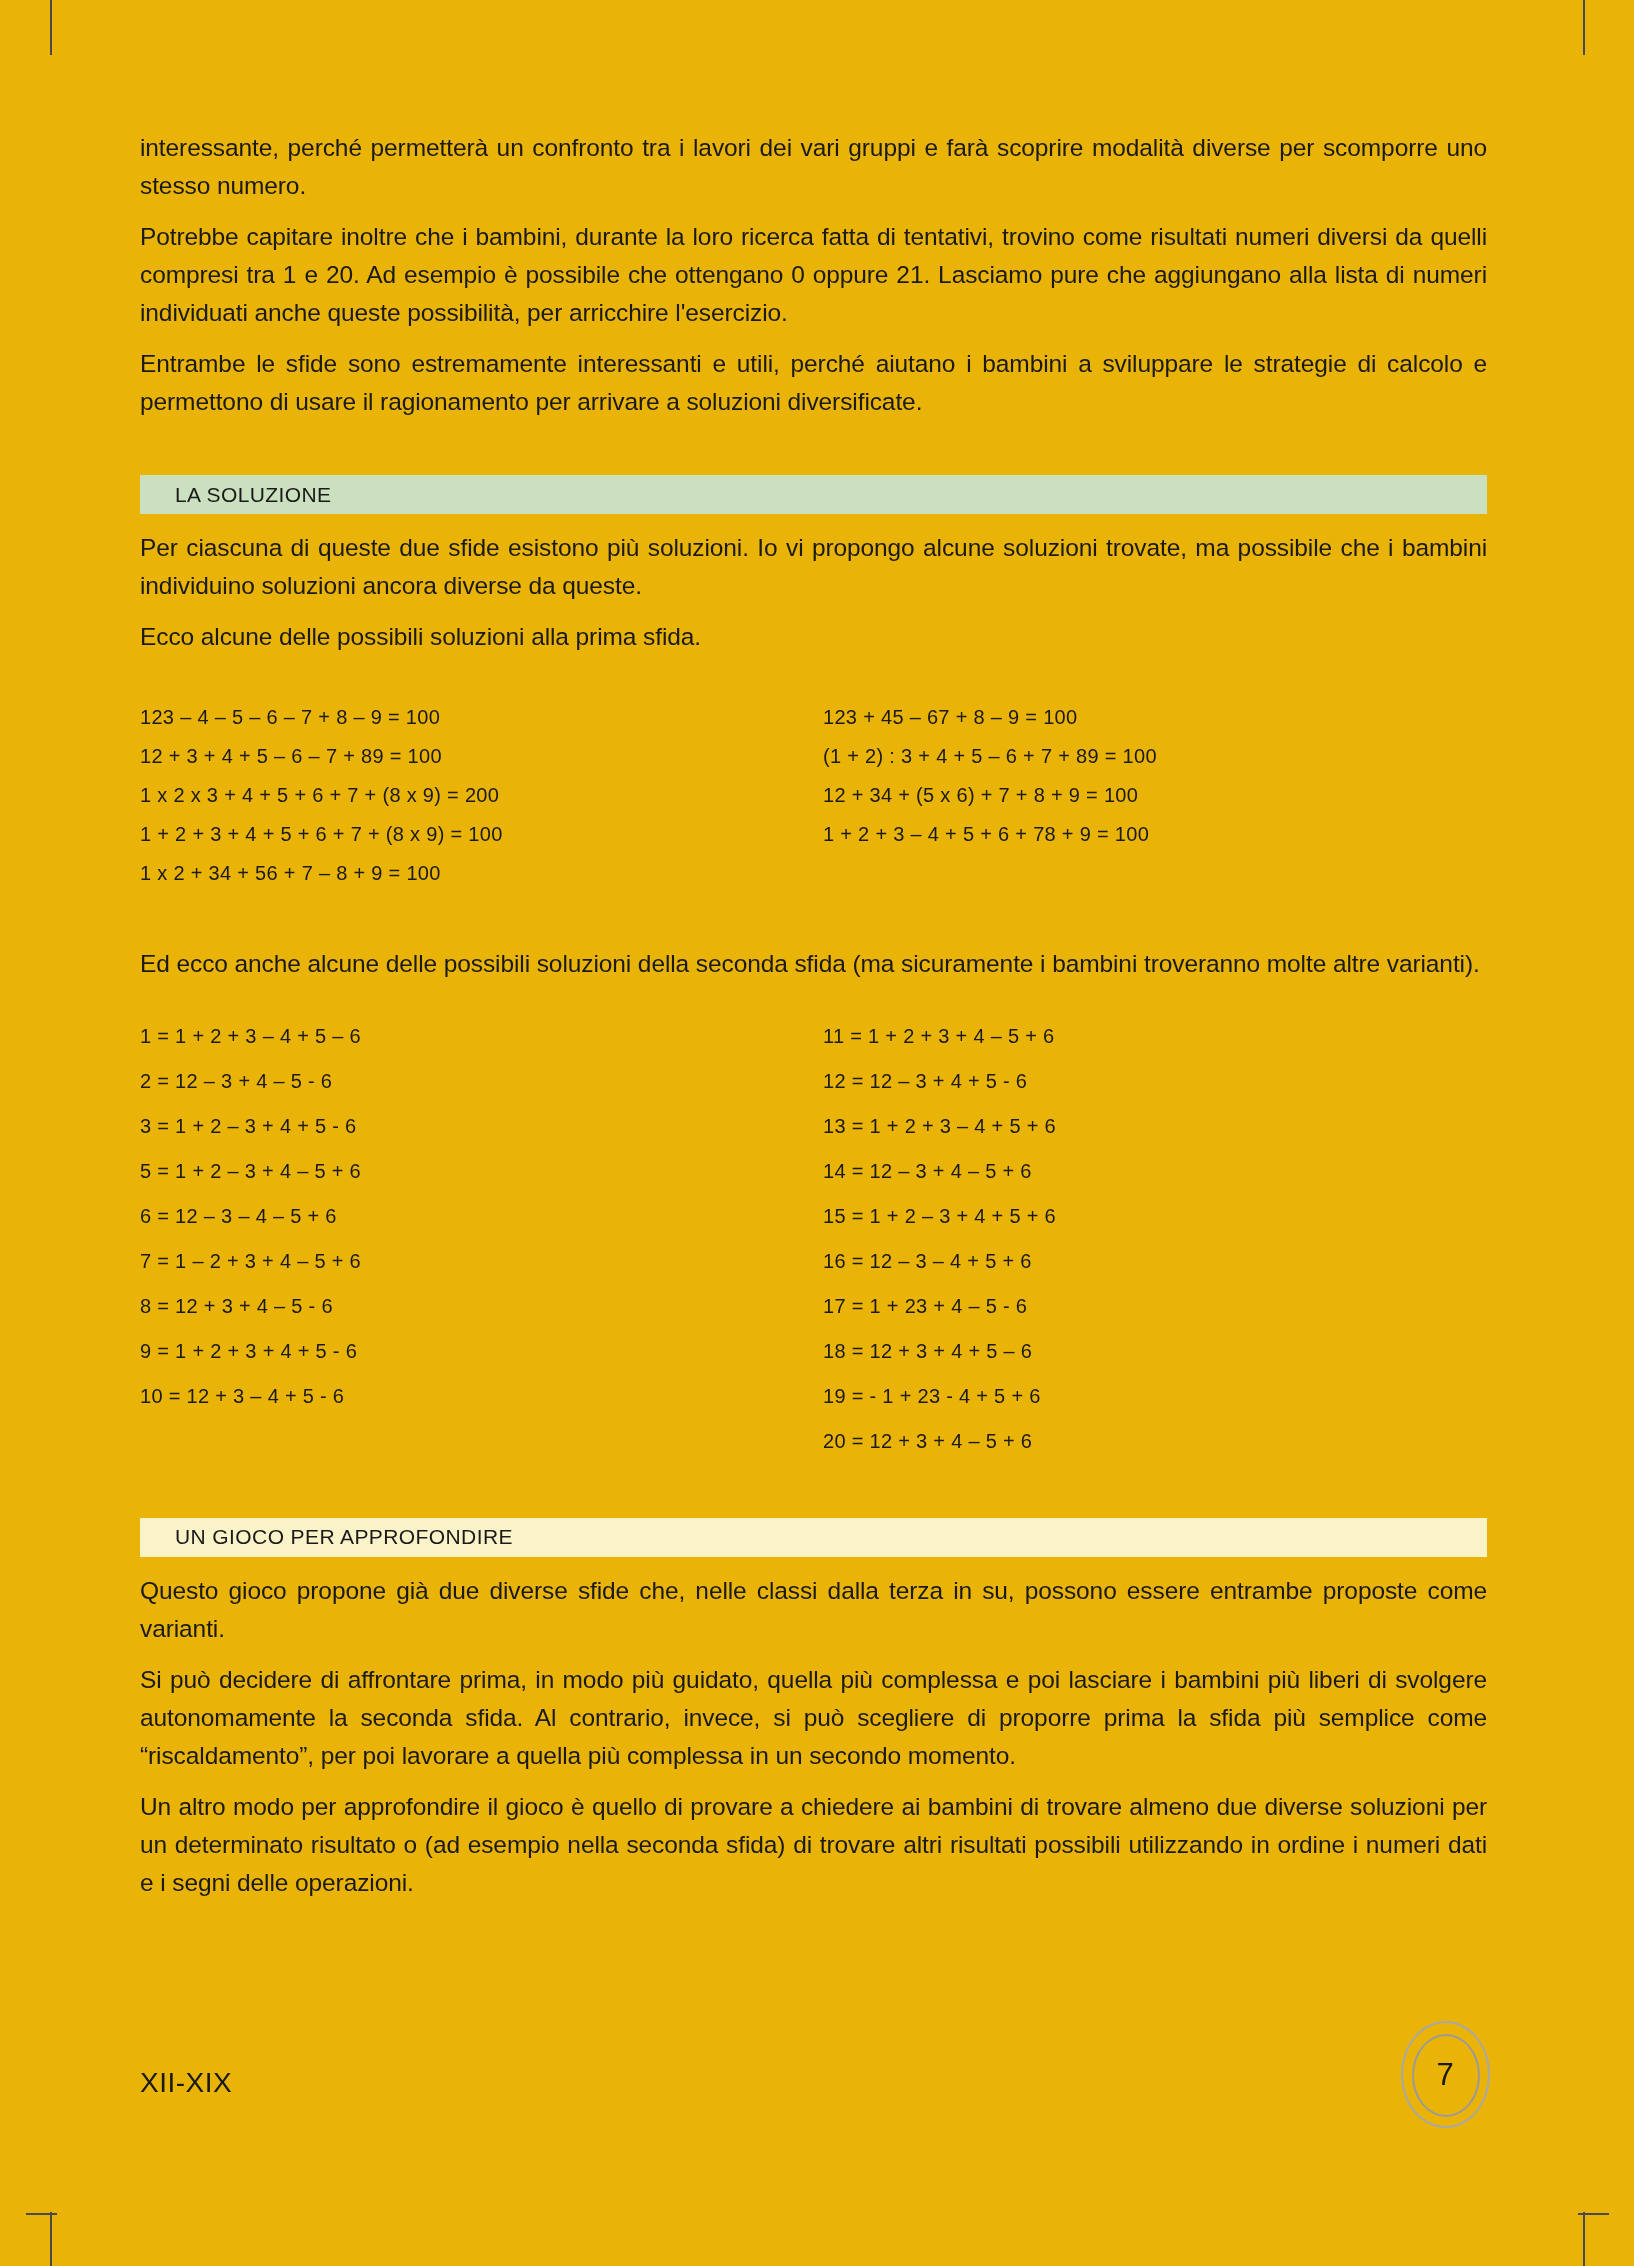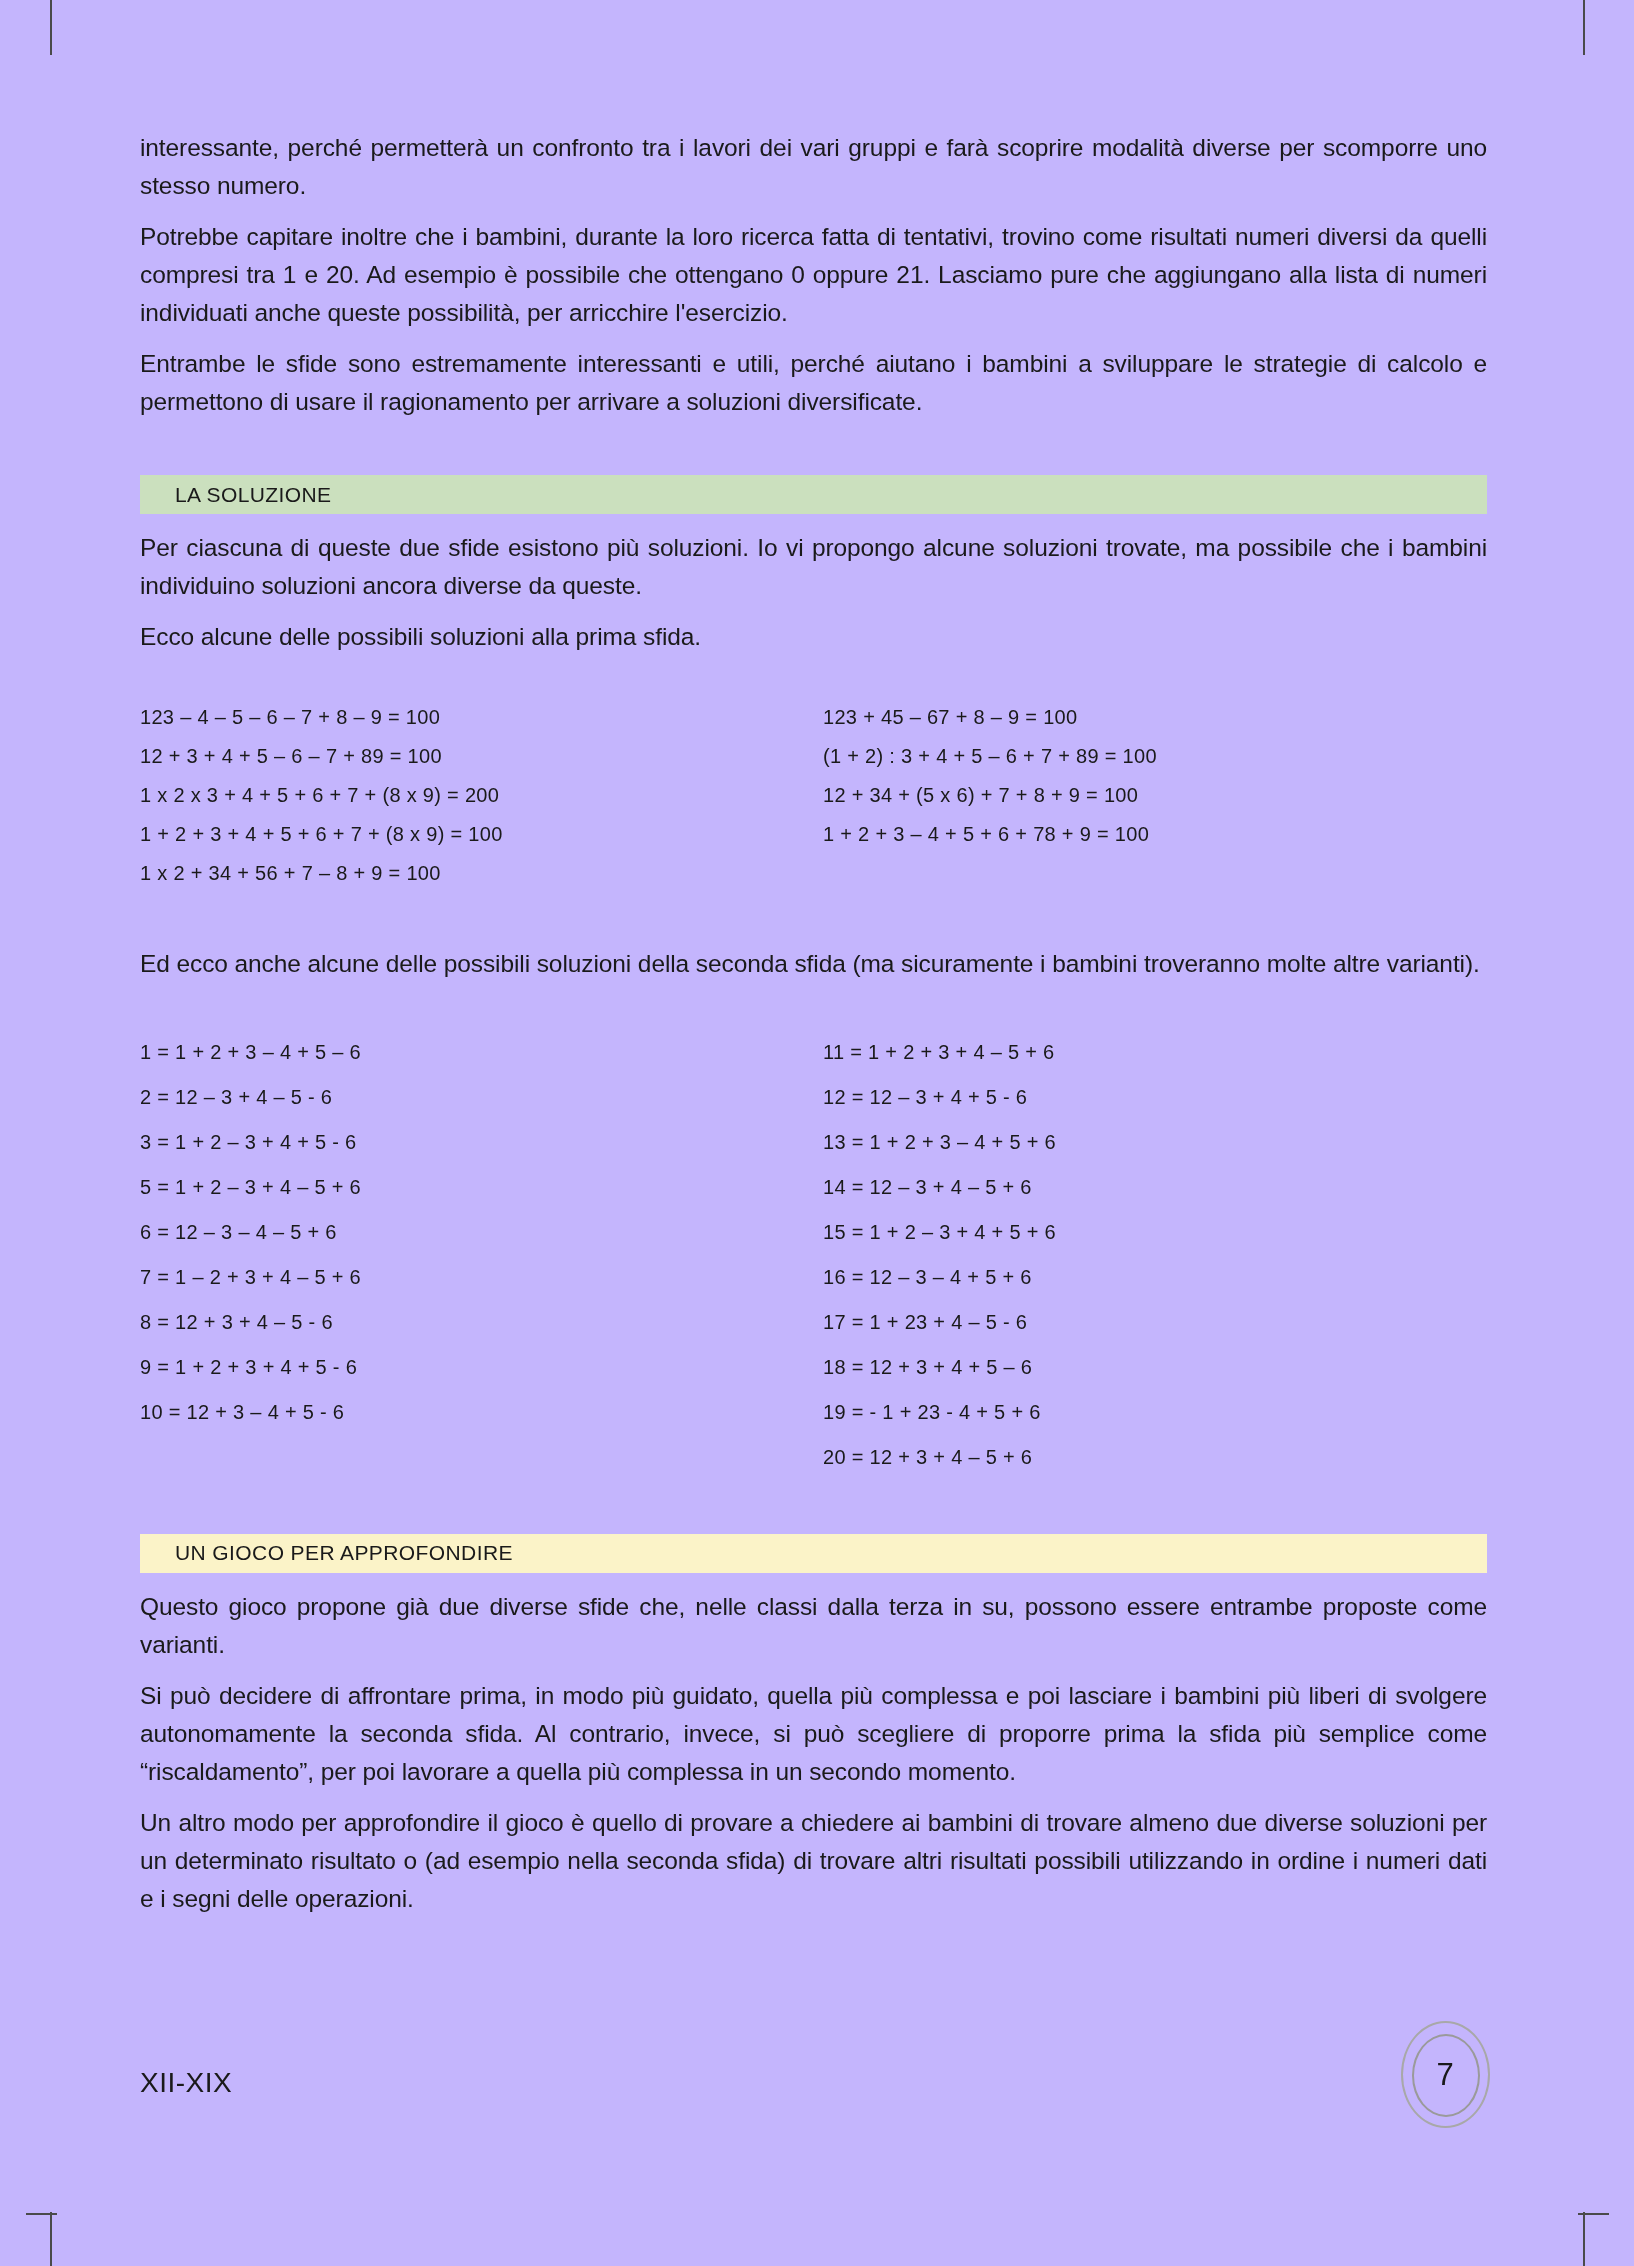--- a/index.html
+++ b/index.html
@@ -8,21 +8,21 @@
     background: #ffffff;
   }
   body {
     font-family: "Liberation Sans", sans-serif;
     color: #1a1a1a;
   }
   .page {
     position: relative;
     width: 1635px;
     height: 2267px;
-    background: #c4b5fd;
+    background: #eab308;
     overflow: hidden;
     box-sizing: border-box;
   }
 
   
   .crop-mark {
     position: absolute;
     background: #4a4a4a;
   }
   .cm-tl-v { left: 50px;  top: 0px;    width: 1.8px;  height: 55px; }
@@ -92,21 +92,21 @@
   .eq-col { display: flex; flex-direction: column; }
   .eq-line {
     font-size: 20px;
     line-height: 39px;
     letter-spacing: 0.3px;
     color: #1a1a1a;
     font-stretch: condensed;
     white-space: nowrap;
   }
   .eq-block.second {
-    margin-top: 47px;
+    margin-top: 31px;
     grid-template-columns: 683px 1fr;
   }
   .eq-block.second .eq-line {
     line-height: 45px;
   }
   .eq-col.right-col { padding-left: 0px; }
 
   .spacer-lg { height: 52px; }
 
   

